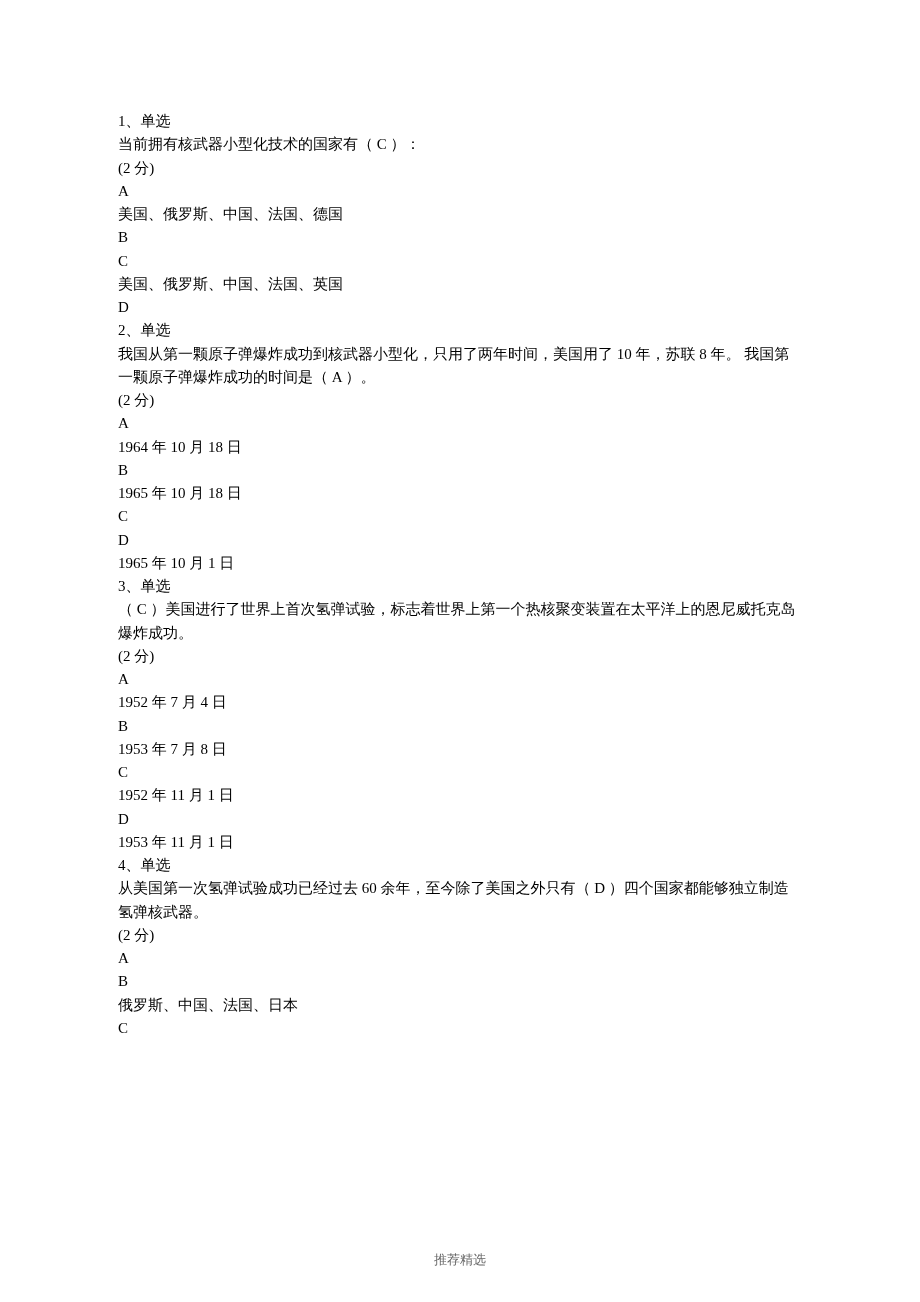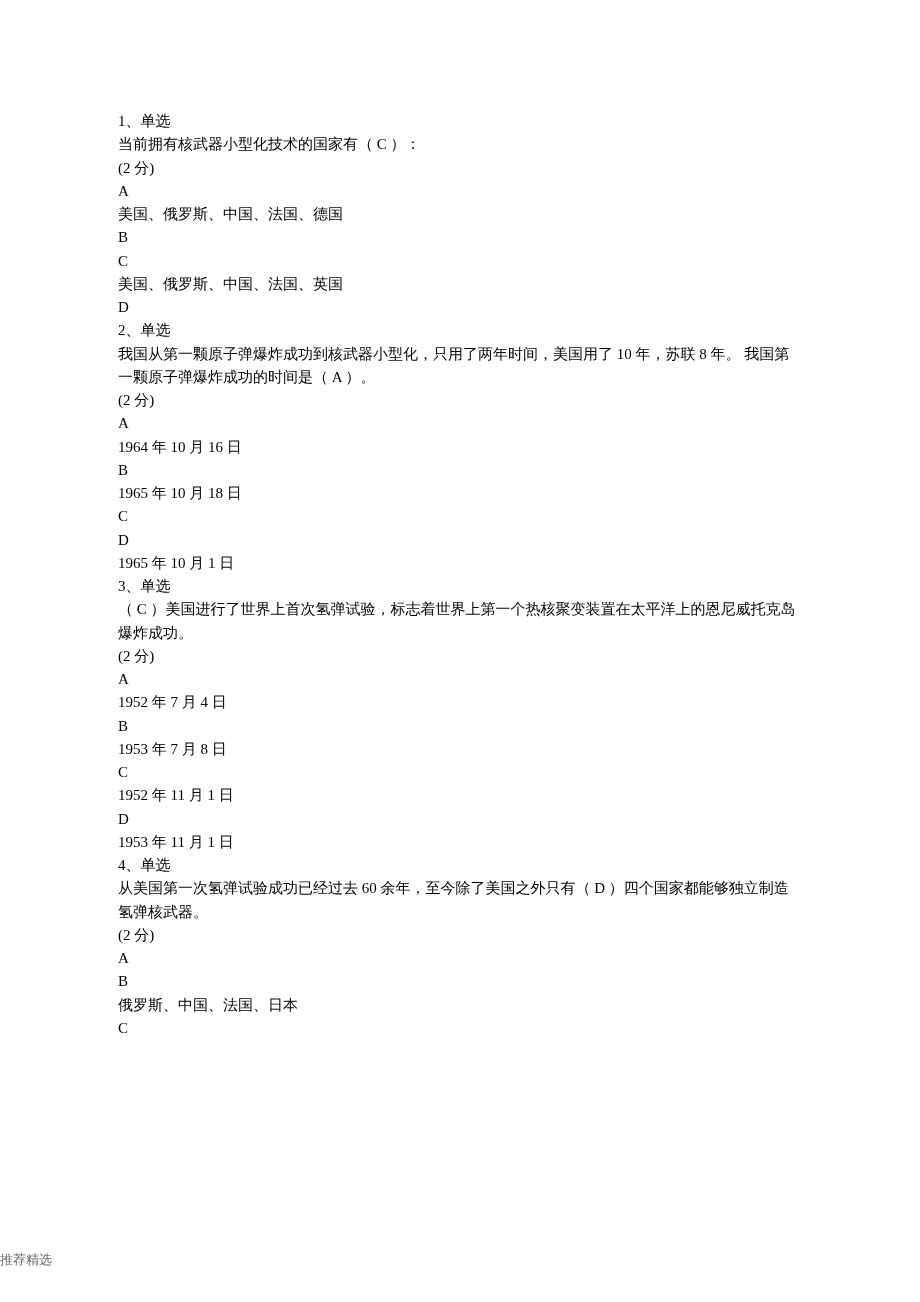--- a/index.html
+++ b/index.html
@@ -22,21 +22,21 @@
     margin: 0;
   }
   .q-header, .q-stem, .q-points, .opt-label, .opt-text {
     display: block;
   }
   .footer {
     position: absolute;
     bottom: 32px;
     left: 0;
     width: 100%;
-    text-align: left;
+    text-align: center;
     font-size: 13px;
     color: #666666;
   }
 </style>
 </head>
 <body>
 
 <div class="page">
 
   <div class="question-block">
@@ -49,21 +49,21 @@
     <span class="opt-label">C</span>
     <span class="opt-text">美国、俄罗斯、中国、法国、英国</span>
     <span class="opt-label">D</span>
   </div>
 
   <div class="question-block">
     <span class="q-header">2、单选</span>
     <span class="q-stem">我国从第一颗原子弹爆炸成功到核武器小型化，只用了两年时间，美国用了 10 年，苏联 8 年。 我国第一颗原子弹爆炸成功的时间是（  A  ）。</span>
     <span class="q-points">(2 分)</span>
     <span class="opt-label">A</span>
-    <span class="opt-text">1964 年 10 月 16 日</span>
+    <span class="opt-text">1964 年 10 月 18 日</span>
     <span class="opt-label">B</span>
     <span class="opt-text">1965 年 10 月 18 日</span>
     <span class="opt-label">C</span>
     <span class="opt-label">D</span>
     <span class="opt-text">1965 年 10 月 1 日</span>
   </div>
 
   <div class="question-block">
     <span class="q-header">3、单选</span>
     <span class="q-stem">（  C  ）美国进行了世界上首次氢弹试验，标志着世界上第一个热核聚变装置在太平洋上的恩尼威托克岛爆炸成功。</span>

